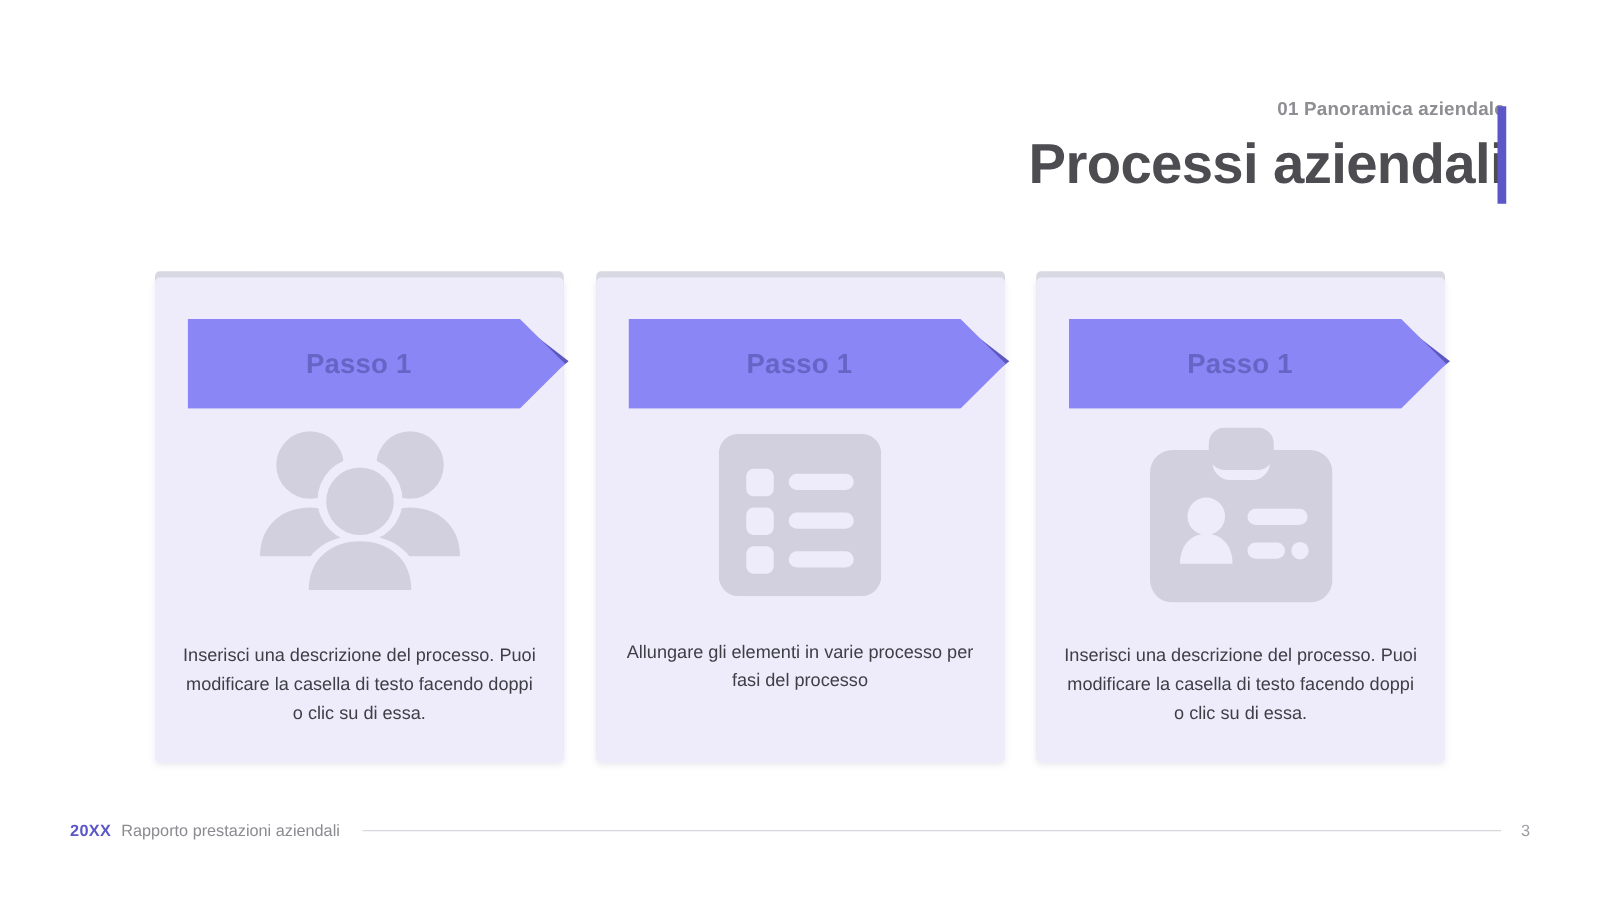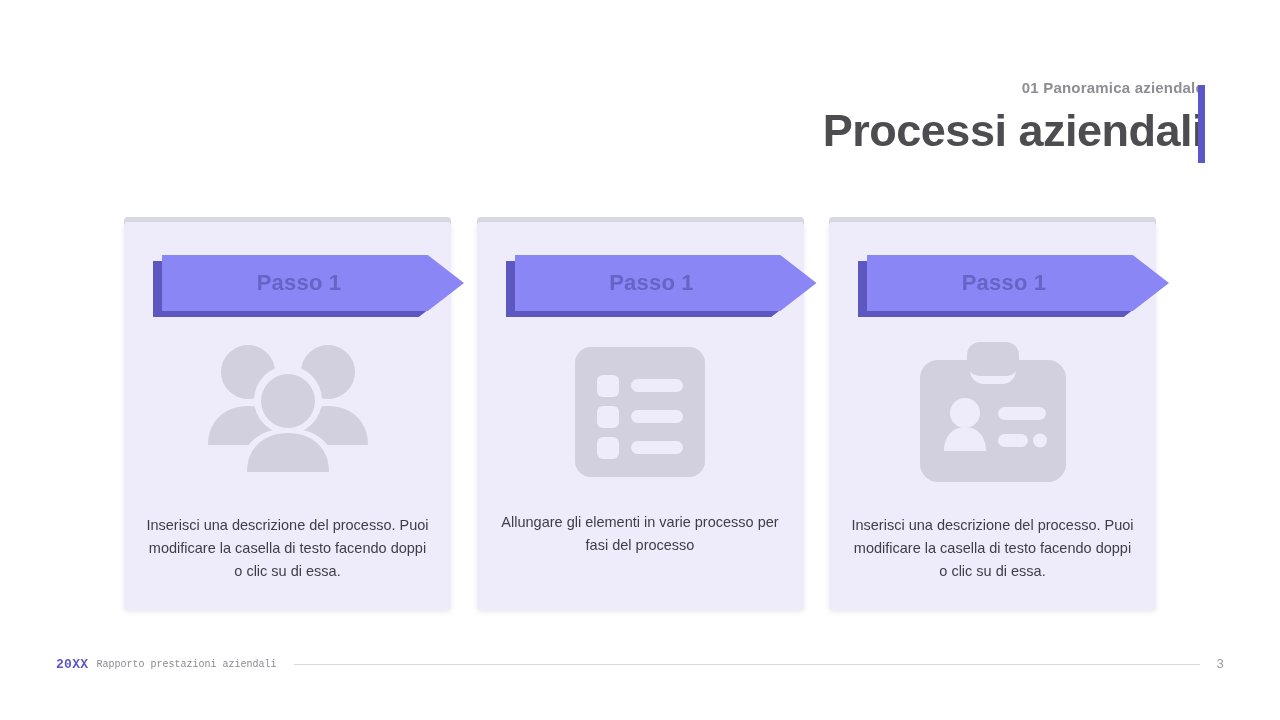--- a/index.html
+++ b/index.html
@@ -78,23 +78,23 @@
     top: 6px;
     left: 3px;
     width: 100%;
     height: 56px;
     background: #5d58bf;
     clip-path: polygon(0 0, 88% 0, 100% 50%, 88% 100%, 0 100%);
   }
   .arrow {
     position: absolute;
     top: 0;
-    left: 12px;
+    left: 0;
     width: 100%;
-    height: 56px;
+    height: 72px;
     background: #8a86f5;
     clip-path: polygon(0 0, 88% 0, 100% 50%, 88% 100%, 0 100%);
     display: flex;
     align-items: center;
     justify-content: center;
   }
   .arrow-label {
     font-size: 22px;
     font-weight: bold;
     color: #6764c6;
@@ -128,30 +128,29 @@
   .card-desc.two-line { top: 289px; }
 
   
   .footer {
     position: absolute;
     left: 56px;
     right: 56px;
     bottom: 48px;
     display: flex;
     align-items: center;
-    font-family: Liberation Mono, monospace;
   }
   .footer-year {
     font-size: 13px;
     font-weight: bold;
     color: #5b57c8;
     letter-spacing: 0.3px;
   }
   .footer-text {
-    font-size: 10px;
+    font-size: 13px;
     color: #8a8a90;
     margin-left: 8px;
     white-space: nowrap;
   }
   .footer-rule {
     flex: 1;
     height: 1px;
     background: #d8d8dd;
     margin: 0 16px 0 18px;
   }

